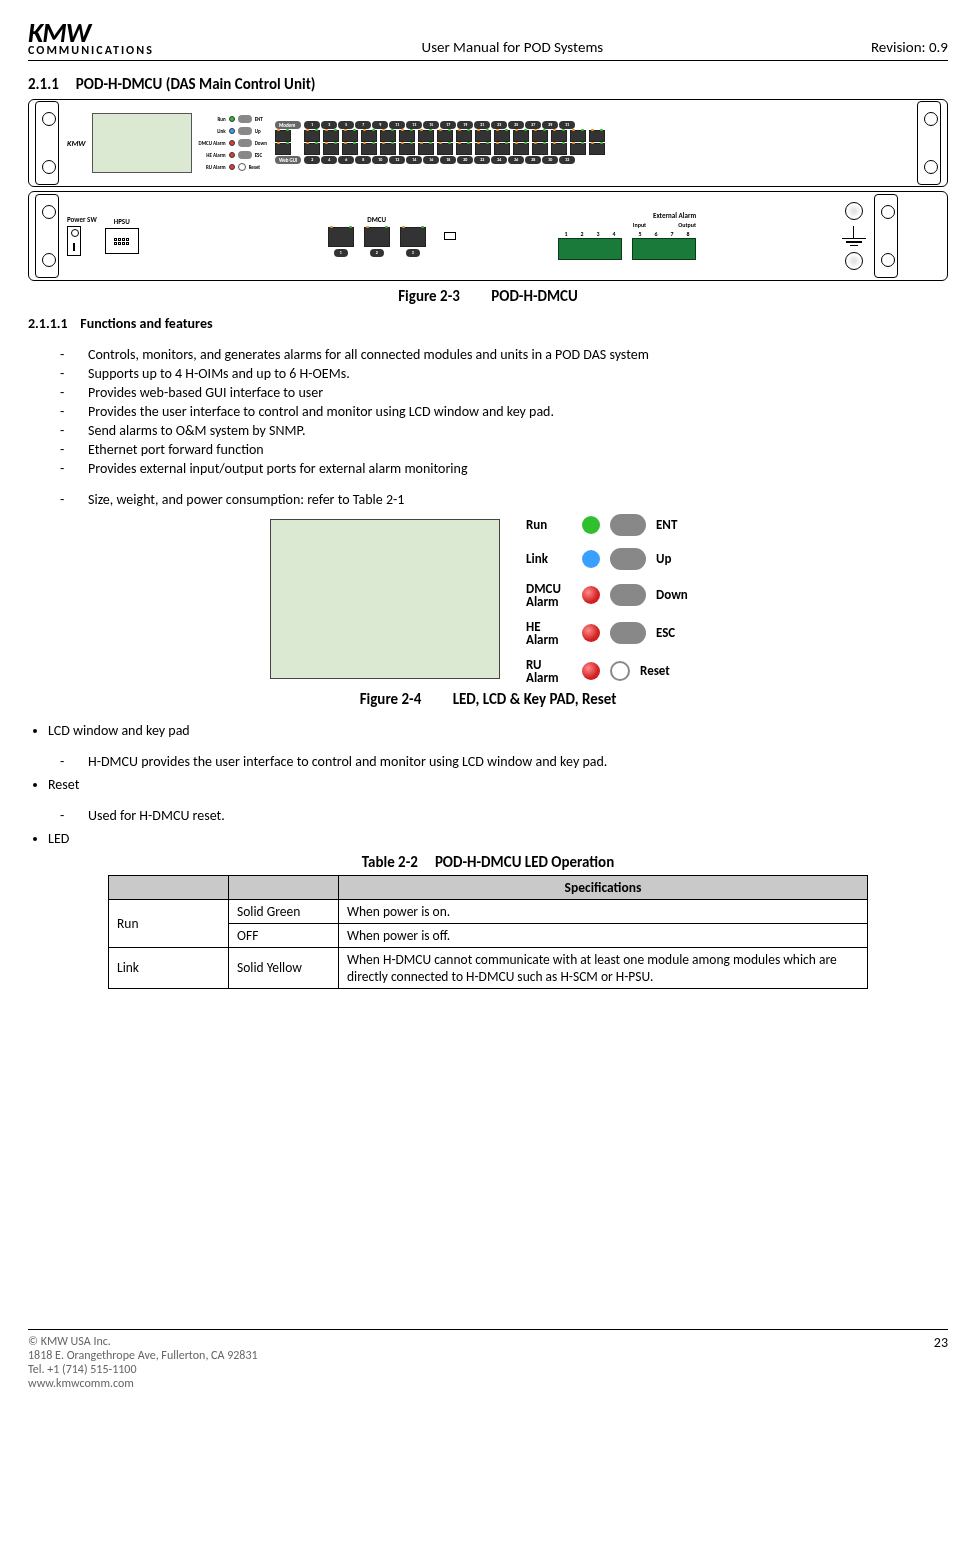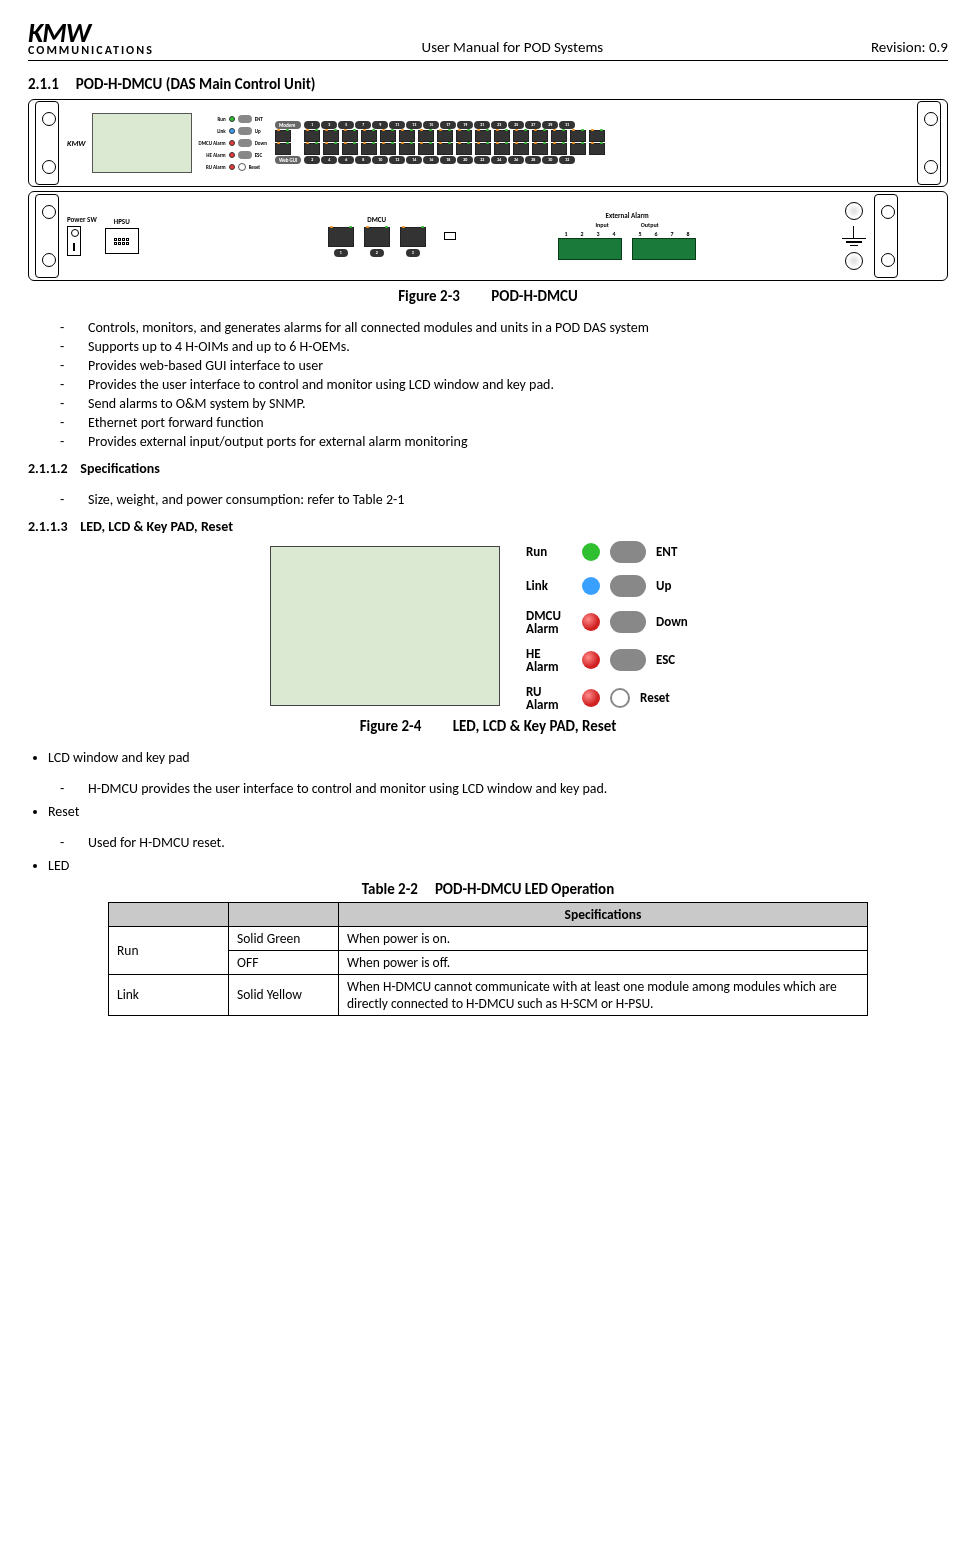--- a/index.html
+++ b/index.html
@@ -181,21 +181,21 @@
   .sw::before { content: ""; position: absolute; top: 2px; left: 3px; width: 6px; height: 6px; border: 1px solid #000; border-radius: 50%; }
   .sw::after { content: ""; position: absolute; bottom: 4px; left: 5px; width: 2px; height: 8px; background: #000; }
   .hpsu {
     width: 34px; height: 26px; border: 1.5px solid #000; display: flex; align-items: center; justify-content: center;
   }
   .hpsu .pins { display: grid; grid-template-columns: repeat(4,1fr); gap: 1px; }
   .hpsu .pins div { width: 3px; height: 3px; border: 1px solid #000; }
   .dmcu-ports { display: flex; gap: 10px; align-items: flex-end; }
   .dmcu-ports .p { display: flex; flex-direction: column; align-items: center; gap: 2px; }
   .dmcu-ports .port { width: 26px; height: 20px; }
-  .ext-alarm { display: flex; flex-direction: column; align-items: center; gap: 1px; }
+  .ext-alarm { display: flex; flex-direction: column; align-items: flex-end; gap: 1px; }
   .ext-alarm .terms { display: flex; gap: 10px; }
   .term-block {
     display: flex; flex-direction: column; align-items: center;
   }
   .term {
     width: 64px; height: 22px; background: #1a7a3a; border: 1px solid #0a3a1a;
   }
   .term-nums { display: flex; gap: 0; font-weight: 700; }
   .term-nums span { width: 16px; text-align: center; }
   .ground {
@@ -498,42 +498,38 @@
     </div>
 
     <div class="ear"></div>
   </div>
 
   <div class="fig-caption">
     <span class="label">Figure 2-3</span>
     <span>POD-H-DMCU</span>
   </div>
 
+  <div class="h4">
+    <span>2.1.1.1</span>&nbsp;&nbsp;&nbsp;
+    <span>Functions and features</span>
+  </div>
   <ul class="dash" id="functions-list">
       <li>Controls,  monitors, and generates alarms for all connected modules and units in a POD DAS system</li>
       <li>Supports up to 4 H-OIMs and up to 6 H-OEMs.</li>
       <li>Provides web-based GUI interface to user</li>
       <li>Provides the user interface to control and monitor using LCD window and key pad.</li>
       <li>Send alarms to O&amp;M system by SNMP.</li>
       <li>Ethernet port forward function</li>
       <li>Provides external input/output ports for external alarm monitoring</li>
     </ul>
 
-  <div class="h4">
-    <span>2.1.1.2</span>&nbsp;&nbsp;&nbsp;
-    <span>Specifications</span>
-  </div>
   <ul class="dash" id="specs-list">
       <li>Size, weight, and power consumption: refer to Table 2-1</li>
     </ul>
 
-  <div class="h4">
-    <span>2.1.1.3</span>&nbsp;&nbsp;&nbsp;
-    <span>LED, LCD &amp; Key PAD, Reset</span>
-  </div>
 
   <div class="fig24">
     <div class="lcd2"></div>
     <div class="rows" id="fig24-rows">
         <div class="row">
           <span class="ll">Run</span>
           <span class="led2 g"></span>
           <span class="btn"></span>
           <span class="rl">ENT</span>
         </div>
@@ -609,14 +605,21 @@
         <td>When power is off.</td>
       </tr>
       <tr>
         <td>Link</td>
         <td>Solid Yellow</td>
         <td>When H-DMCU cannot communicate with at least one module among modules which are directly connected to H-DMCU such as H-SCM or H-PSU.</td>
       </tr>
     </tbody>
   </table>
 
+  <div class="footer">
+    <div class="addr"><span>©  KMW USA Inc.</span>
+<span>1818 E. Orangethrope Ave, Fullerton, CA 92831</span>
+<span>Tel. +1 (714) 515-1100</span>
+<span>www.kmwcomm.com</span></div>
+    <div class="page-num">23</div>
+  </div>
 
 </div>
 
 </body></html>

